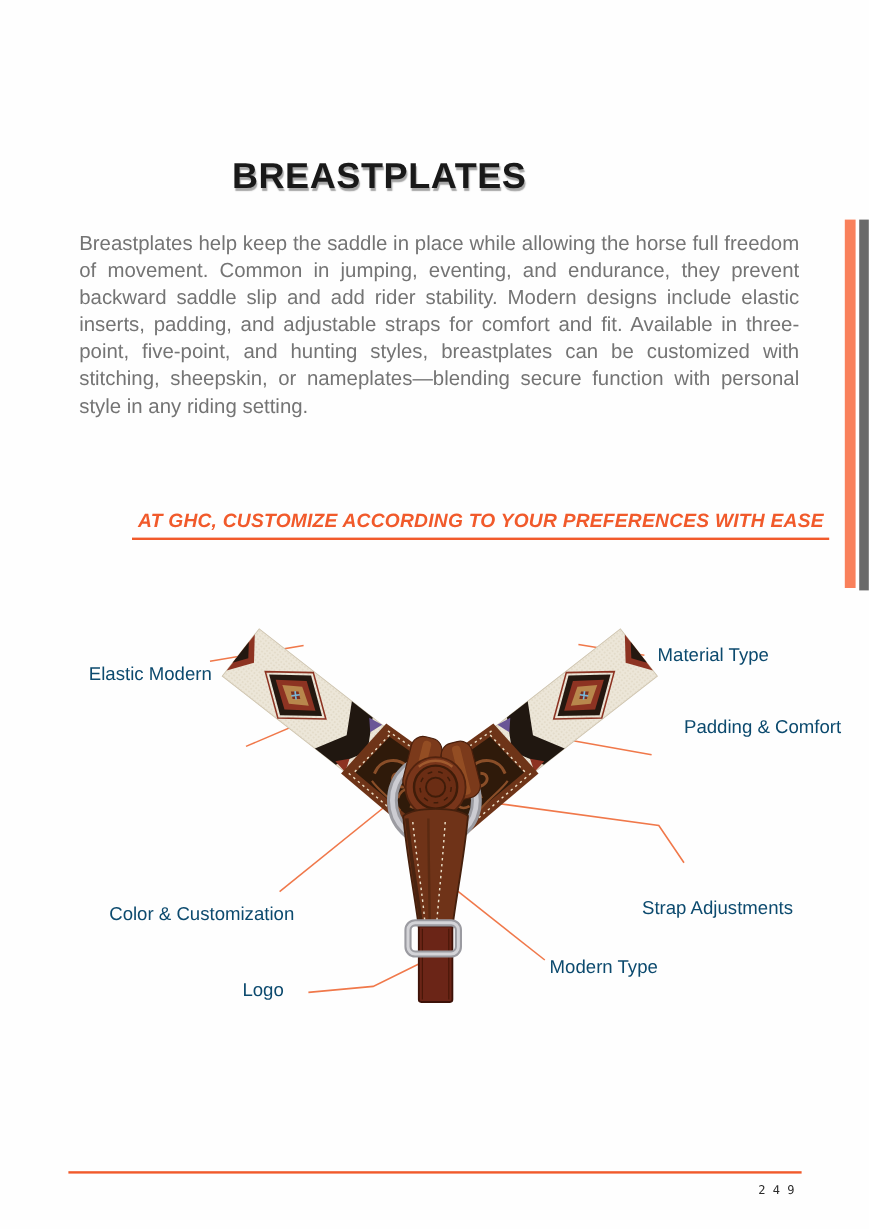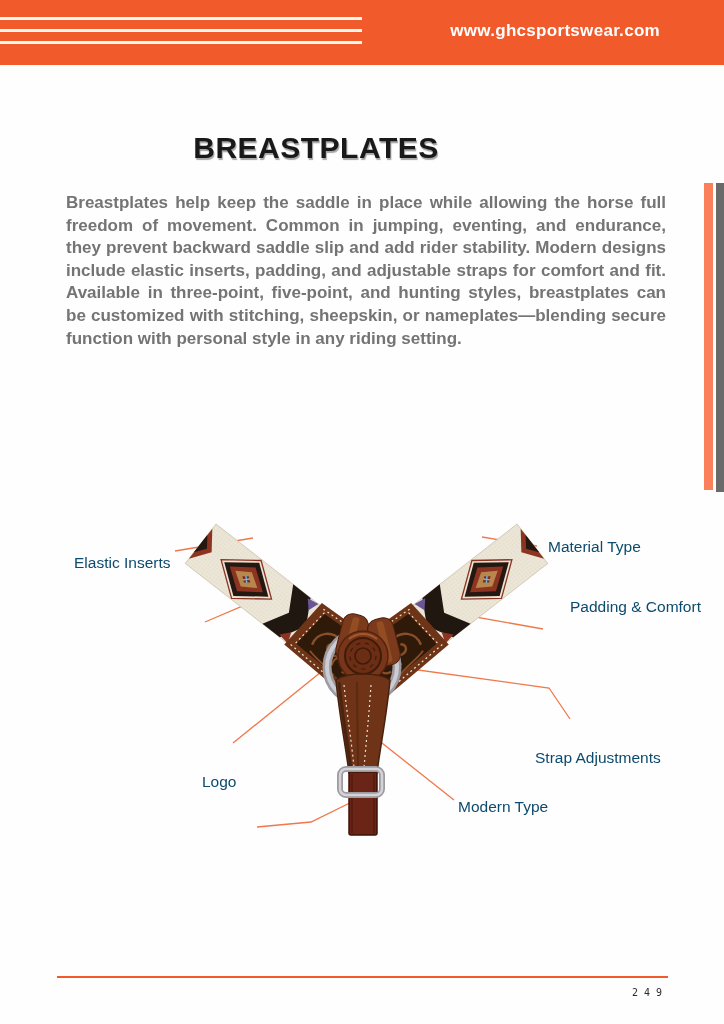--- a/index.html
+++ b/index.html
@@ -12,62 +12,57 @@
   .hline{position:absolute;left:0;width:362px;height:3px;background:#fdf6ef;}
   .hline.l1{top:17px}.hline.l2{top:29px}.hline.l3{top:41px}
   .header-url{position:absolute;right:64px;top:21px;color:#ffffff;font-size:17px;
               font-weight:700;letter-spacing:.3px;}
 
   
   .title{position:absolute;left:0;top:131px;width:632px;text-align:center;
          font-size:30px;font-weight:800;color:#191919;letter-spacing:.5px;
          text-shadow:1px 2px 1px rgba(0,0,0,.35);}
   .para{position:absolute;left:66px;top:192px;width:600px;font-size:17px;
-        line-height:1.33;color:#747474;text-align:justify;font-weight:bold;}
+        line-height:1.33;color:#747474;text-align:justify;}
 
   
   .subtitle{position:absolute;left:110px;top:426px;color:#F15A2B;
             font-size:16px;font-weight:700;font-style:italic;letter-spacing:.2px;
             border-bottom:2px solid #F15A2B;padding:0 5px 4px 5px;display:inline-block;}
 
   
   .bar-orange{position:absolute;left:704px;top:183px;width:9px;height:307px;background:#F9805B;}
   .bar-gray{position:absolute;left:716px;top:183px;width:8px;height:309px;background:#6A6A6A;}
 
   
   .diagram{position:absolute;left:0;top:500px;width:724px;height:400px;}
   .dlabel{position:absolute;color:#0c4a6e;font-size:15.5px;line-height:1.35;white-space:nowrap;}
   .lbl-elastic{left:74px;top:553px;}
   .lbl-martingale{left:100px;top:617px;width:112px;text-align:center;white-space:normal;}
   .lbl-color{left:91px;top:753px;}
-  .lbl-logo{left:202px;top:772px;text-align:center;}
+  .lbl-logo{left:202px;top:816px;text-align:center;}
   .lbl-material{left:548px;top:537px;}
   .lbl-padding{left:544px;top:597px;margin-left:26px;}
   .lbl-strap{left:535px;top:748px;}
   .lbl-buckle{left:458px;top:797px;}
 
   
   .footer-line{position:absolute;left:57px;top:976px;width:611px;height:2px;background:#F15A2B;}
   .page-number{position:absolute;left:0;top:987px;width:668px;text-align:right;
                font-size:10px;color:#2b2b2b;letter-spacing:6px;font-family:"DejaVu Sans Mono",monospace;}
 </style>
 </head>
 <body>
 
 <div class="page">
 
-  <div class="header">
-    <div class="hline l1"></div>
-    <div class="hline l2"></div>
-    <div class="hline l3"></div>
-    <div class="header-url">www.ghcsportswear.com</div>
-  </div>
 
   <div class="title">BREASTPLATES</div>
   <div class="para">Breastplates help keep the saddle in place while allowing the horse full freedom of movement. Common in jumping, eventing, and endurance, they prevent backward saddle slip and add rider stability. Modern designs include elastic inserts, padding, and adjustable straps for comfort and fit. Available in three-point, five-point, and hunting styles, breastplates can be customized with stitching, sheepskin, or nameplates—blending secure function with personal style in any riding setting.</div>
+  <div class="subtitle">AT GHC, CUSTOMIZE ACCORDING TO YOUR PREFERENCES WITH EASE</div>
 
   <div class="bar-orange"></div>
   <div class="bar-gray"></div>
 
   <svg class="diagram" viewBox="0 0 724 400">
     <defs>
       <pattern id="beads" width="3" height="3" patternUnits="userSpaceOnUse">
         <circle cx="1.5" cy="1.5" r="0.8" fill="#ddd4bf"></circle>
       </pattern>
       <g id="beadStrap">
@@ -143,21 +138,22 @@
         <path d="M349,272 L377,272 L377,333 Q377,335 375,335 L351,335 Q349,335 349,333 Z" fill="#6b2517" stroke="#3d1208" stroke-width="1.5"></path>
         <path d="M352,274 L352,333 M374,274 L374,333" stroke="#491708" stroke-width="1"></path>
       </g>
       <g>
         <rect x="340" y="269" width="42" height="26" rx="6" fill="none" stroke="#9b9ba1" stroke-width="6"></rect>
         <rect x="340" y="269" width="42" height="26" rx="6" fill="none" stroke="#d4d4d8" stroke-width="2.5"></rect>
       </g>
     </g>
   </svg>
 
-  <div class="dlabel lbl-elastic">Elastic Inserts</div>
+  <div class="dlabel lbl-elastic">Elastic Modern</div>
+  <div class="dlabel lbl-color">Color &amp; Customization</div>
   <div class="dlabel lbl-logo">Logo</div>
   <div class="dlabel lbl-material">Material Type</div>
   <div class="dlabel lbl-padding">Padding &amp; Comfort</div>
   <div class="dlabel lbl-strap">Strap Adjustments</div>
   <div class="dlabel lbl-buckle">Modern Type</div>
 
   <div class="footer-line"></div>
   <div class="page-number">249</div>
 
 </div>

